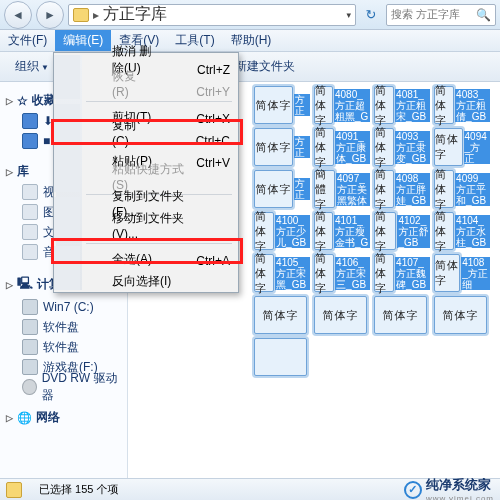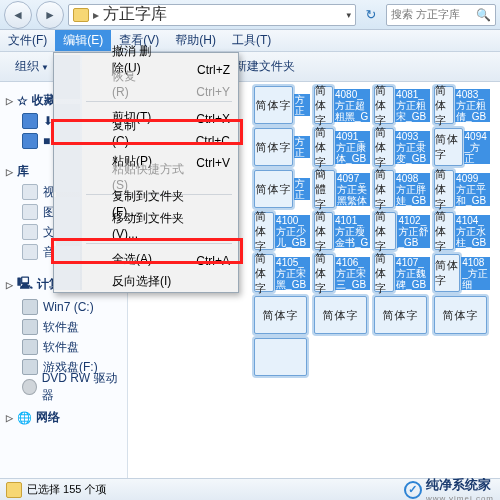--- a/index.html
+++ b/index.html
@@ -64,21 +64,21 @@
   .dd-item .lab{ flex:1; color:#000;}
   .dd-item .sc { color:#000;}
   .dd-item.disabled .lab, .dd-item.disabled .sc { color:#9a9a9a;}
   .dd-sep { height:1px; background:#cfd4da; margin:2px 4px 2px 30px;}
 
   
   .redbox{ position:absolute; border:3px solid #ff1e1e; z-index:80; pointer-events:none;}
 
   
   .status { height:22px; background:linear-gradient(#f3f7fb,#e2ebf4); border-top:1px solid #c5d2e0; display:flex; align-items:center; font-size:11px; gap:6px; padding:0 6px; justify-content:space-between;}
-  .status .left{ display:flex; align-items:center; gap:5px;}
+  .status .left{ display:flex; align-items:center; gap:17px;}
   .status .sb-ico{ width:16px;height:16px; background:#f7d774; border:1px solid #caa33a; border-radius:2px;}
   .watermark{ display:flex; align-items:center; gap:4px;}
   .wm-logo{ width:18px;height:18px;border-radius:50%;border:2px solid #2d83d4; display:flex;align-items:center;justify-content:center;color:#2d83d4;font-weight:bold;font-size:11px;}
   .wm-text{ font-size:13px; font-weight:bold; color:#1a3a6e;}
   .wm-sub{ font-size:8px; color:#888; letter-spacing:1px;}
 </style>
 </head>
 <body>
 
 <div class="window">
@@ -96,22 +96,22 @@
     <div class="searchbox">
       <span class="ph">搜索 方正字库</span>
       <span class="sico">🔍</span>
     </div>
   </div>
 
   <div class="menubar">
     <div class="mi">文件(F)</div>
     <div class="mi active">编辑(E)</div>
     <div class="mi">查看(V)</div>
+    <div class="mi">工具(T)</div>
     <div class="mi">帮助(H)</div>
-    <div class="mi">工具(T)</div>
   </div>
 
   <div class="toolbar">
     <div class="tb-btn">
       <span>组织</span><span class="tb-drop">▼</span>
     </div>
     <div class="tb-btn" style="margin-left:164px;">新建文件夹</div>
   </div>
 
   <div class="body">

